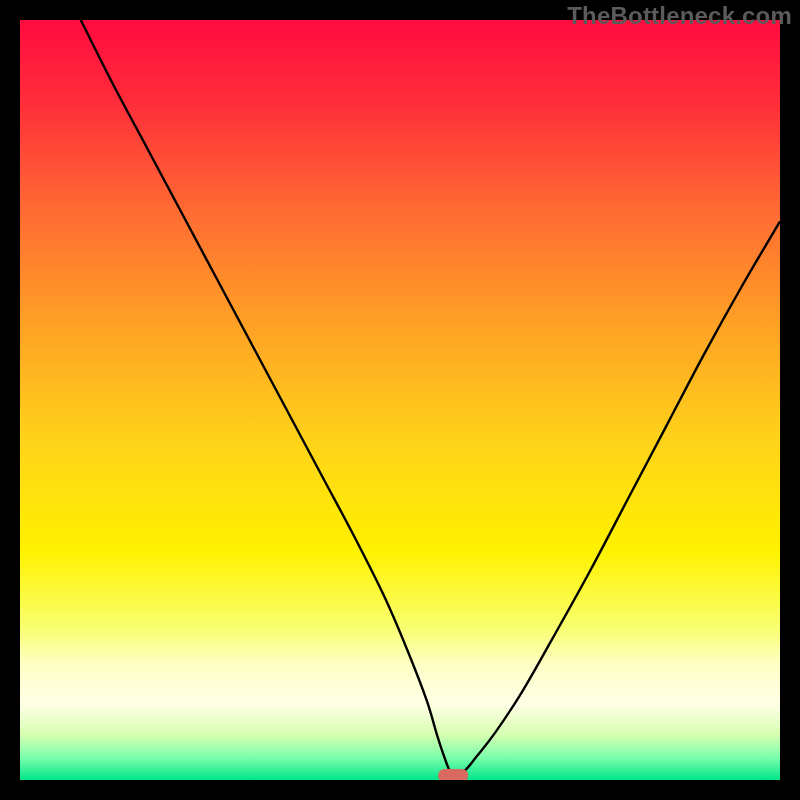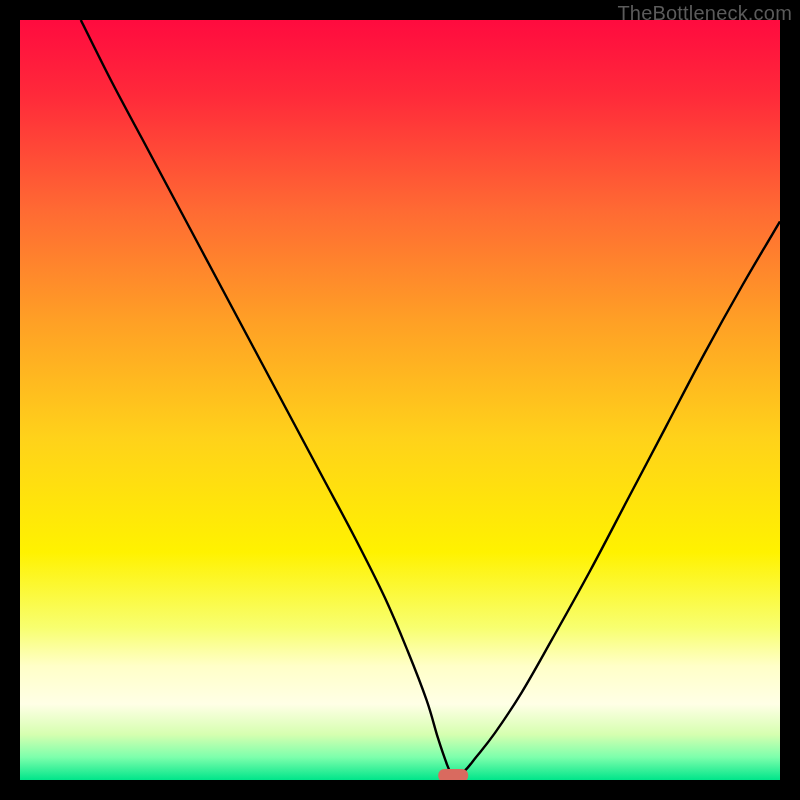--- a/index.html
+++ b/index.html
@@ -15,22 +15,22 @@
     position: relative;
     width: 800px;
     height: 800px;
     background: #000;
   }
   .watermark {
     position: absolute;
     top: 2px;
     right: 8px;
     color: #5b5b5b;
-    font-size: 20px;
-    font-weight: 400;
+    font-size: 24px;
+    font-weight: 700;
     letter-spacing: 0.2px;
     z-index: 10;
   }
   .plot-area {
     position: absolute;
     left: 20px;
     top: 20px;
     width: 760px;
     height: 760px;
   }

